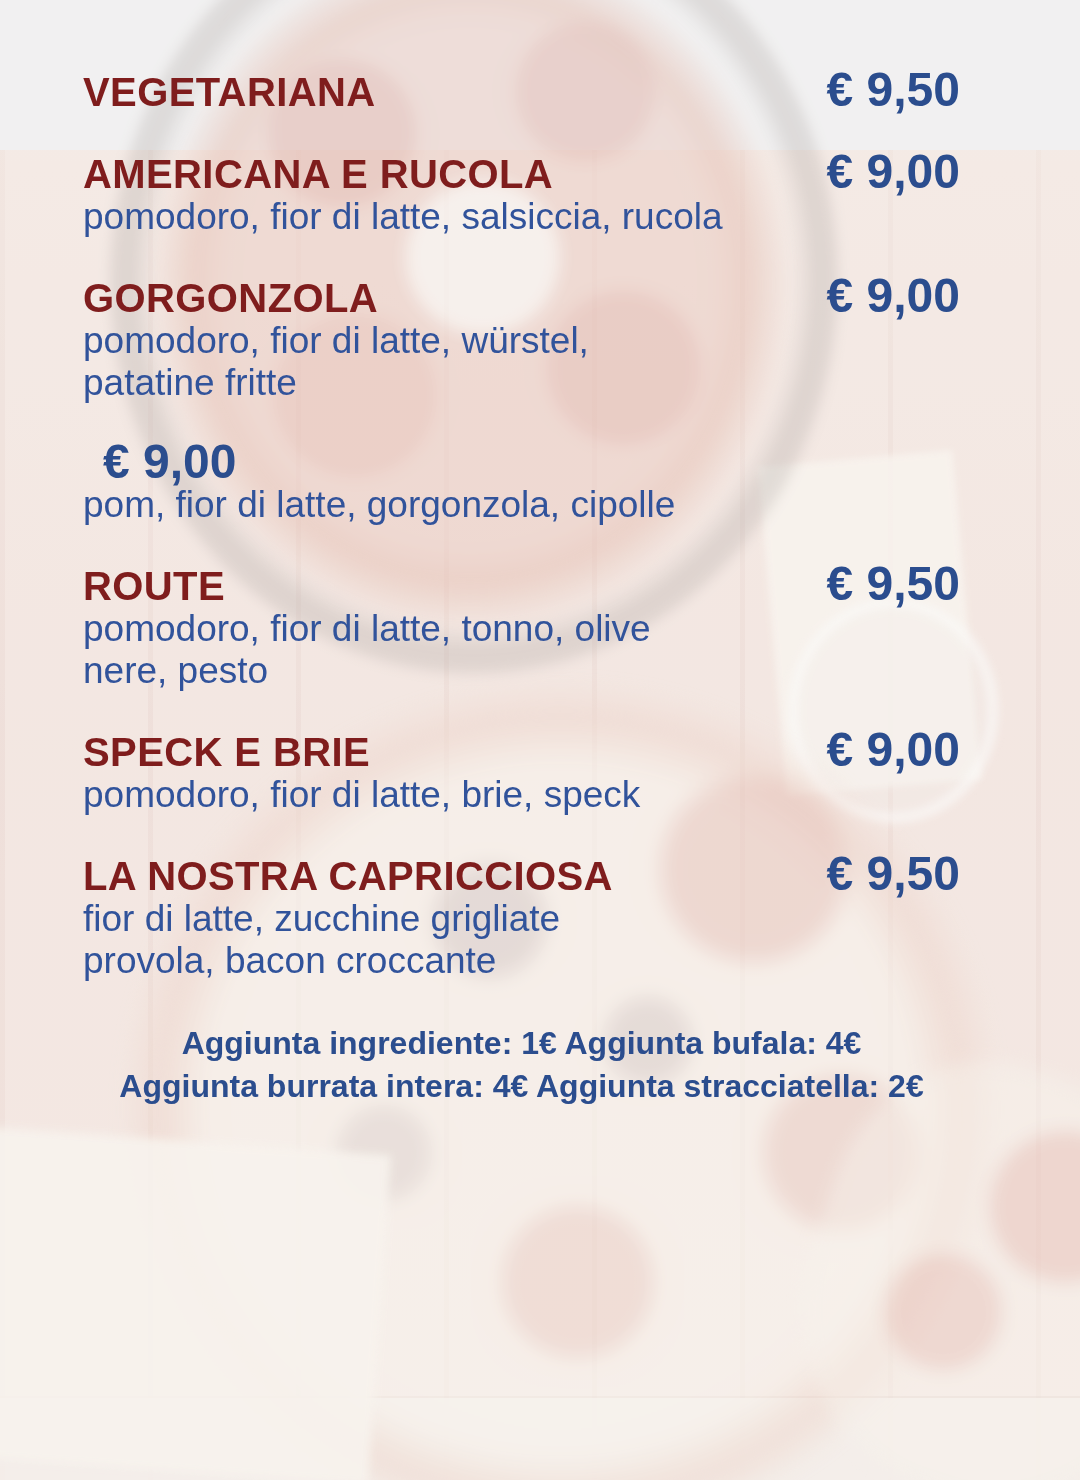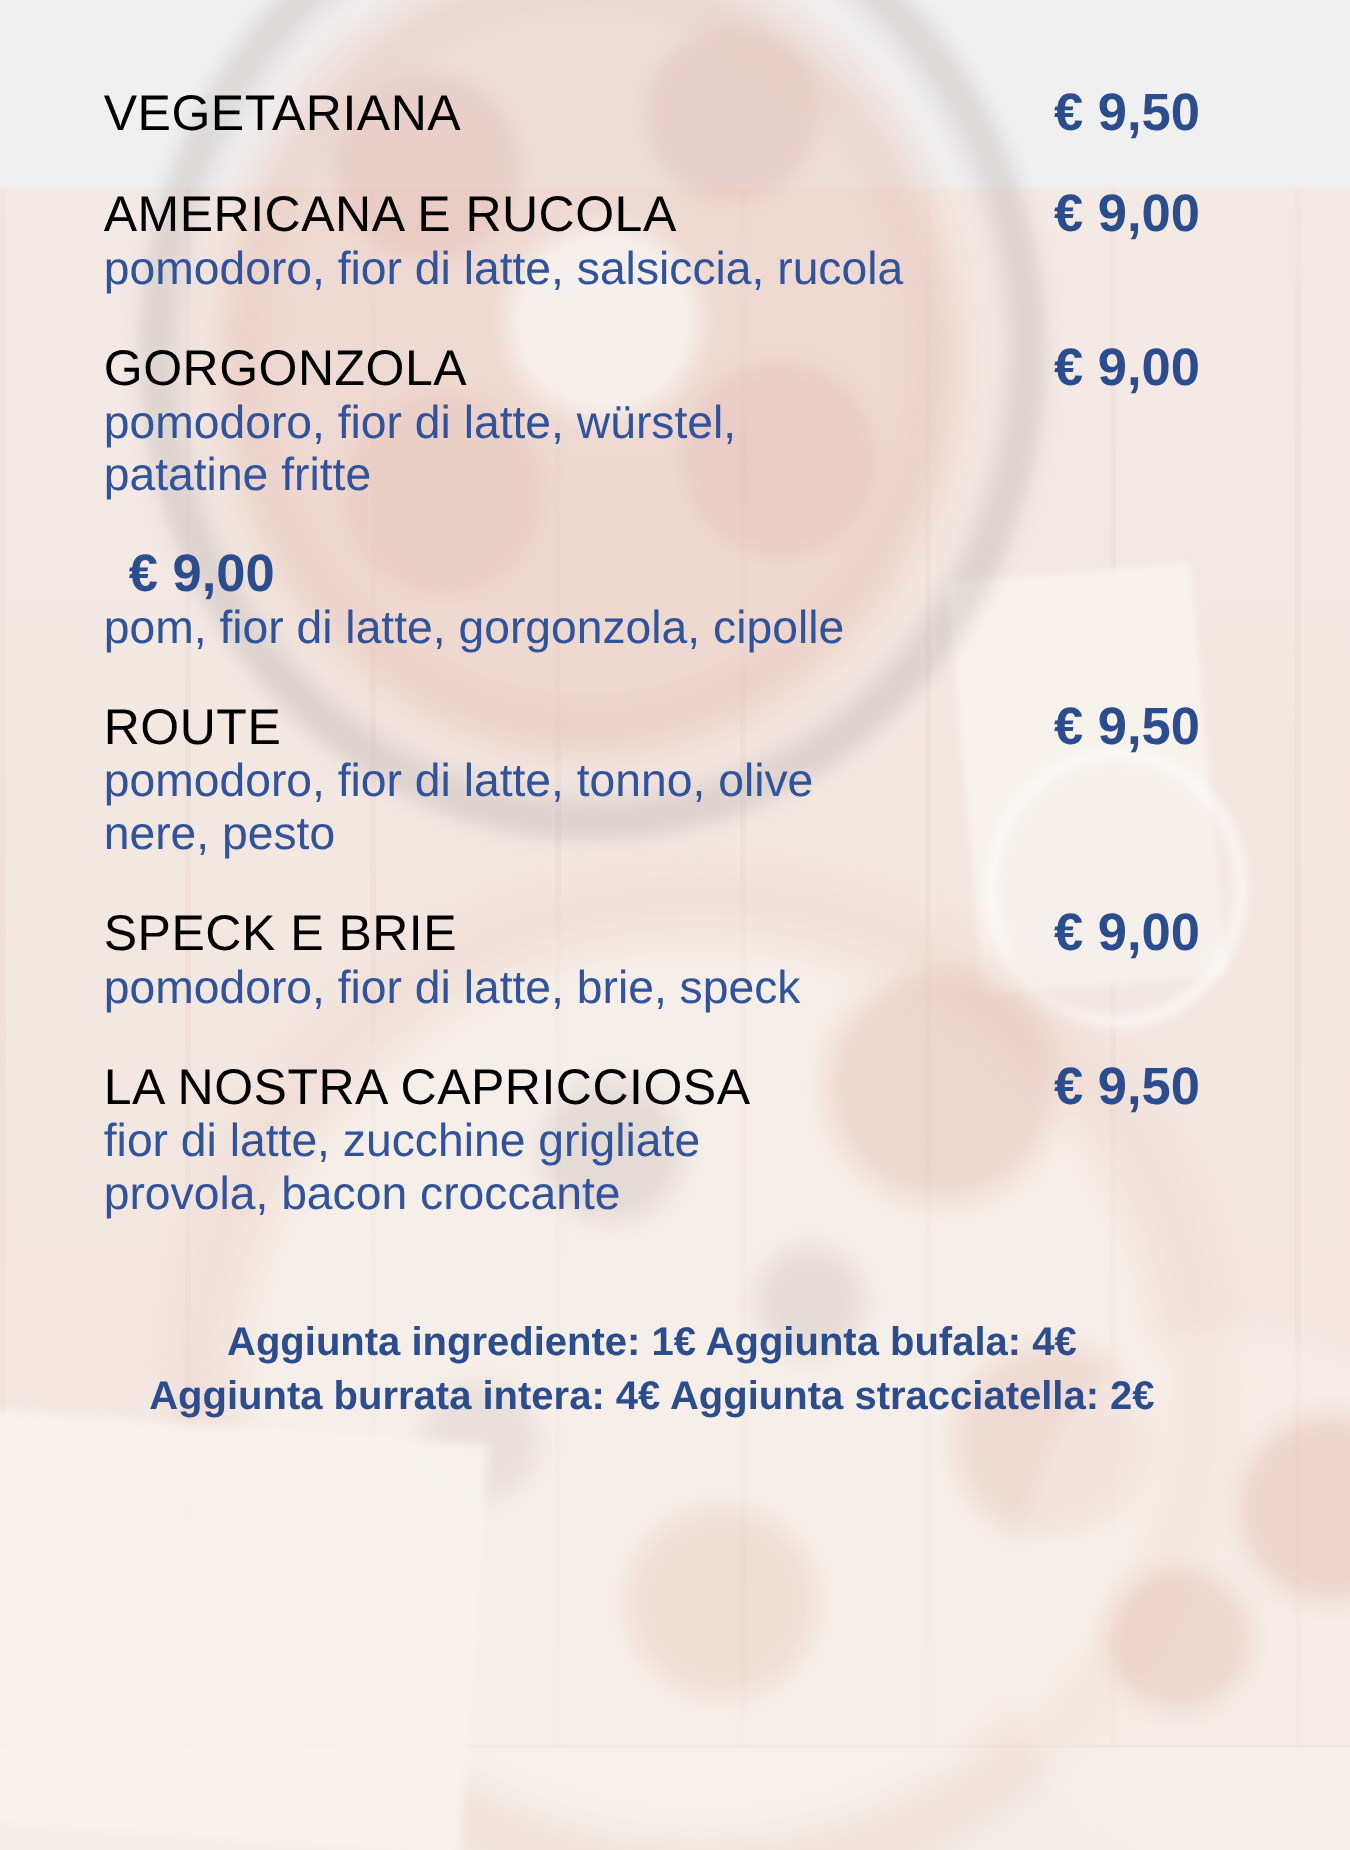--- a/index.html
+++ b/index.html
@@ -81,32 +81,32 @@
 
   
   .content {
     position: absolute; inset: 0; z-index: 5;
     padding: 68px 120px 0 83px;
     box-sizing: border-box;
   }
   .item { margin-bottom: 36px; }
   .head-row { display: flex; justify-content: space-between; align-items: baseline; }
   .name {
-    font-size: 40px; line-height: 44px; font-weight: 400;
-    color: #000000; letter-spacing: 0.4px;
+    font-size: 40px; line-height: 44px; font-weight: 700;
+    color: #7f1d1d; letter-spacing: 0.4px;
   }
   .price {
-    font-size: 42px; line-height: 44px; font-weight: 700;
+    font-size: 48px; line-height: 44px; font-weight: 700;
     color: #2b4d8e; white-space: nowrap; margin-left: 20px;
   }
   .desc {
     font-size: 37px; line-height: 42px; font-weight: 400;
     color: #31539b; white-space: pre-line;
   }
-  .footer { margin-top: 76px; text-align: center; }
+  .footer { margin-top: 40px; text-align: center; }
   .footer-line {
     font-size: 32px; line-height: 43px; font-weight: 700;
     color: #2b4d8e; white-space: pre-line;
   }
 </style>
 </head>
 <body>
 
 <div class="bg">
   <div class="wood"></div>

